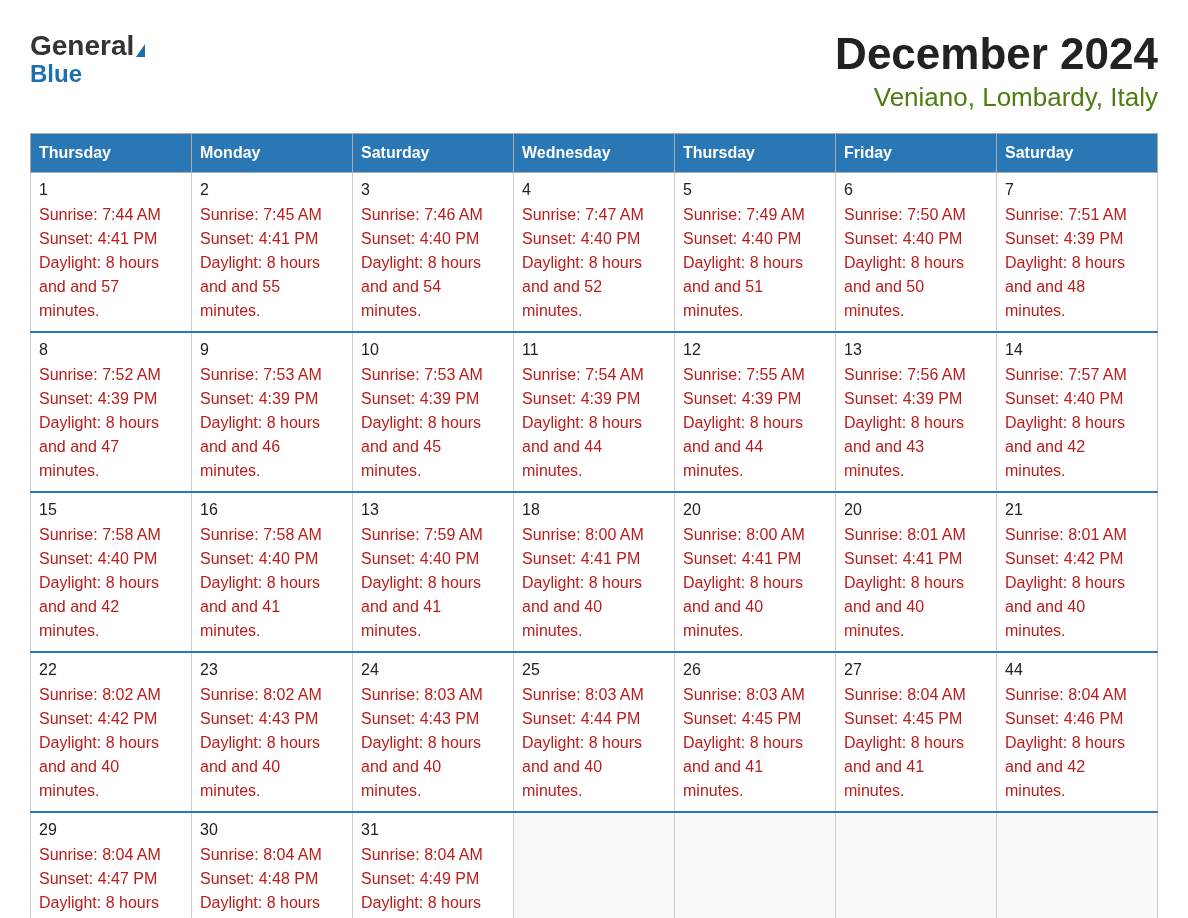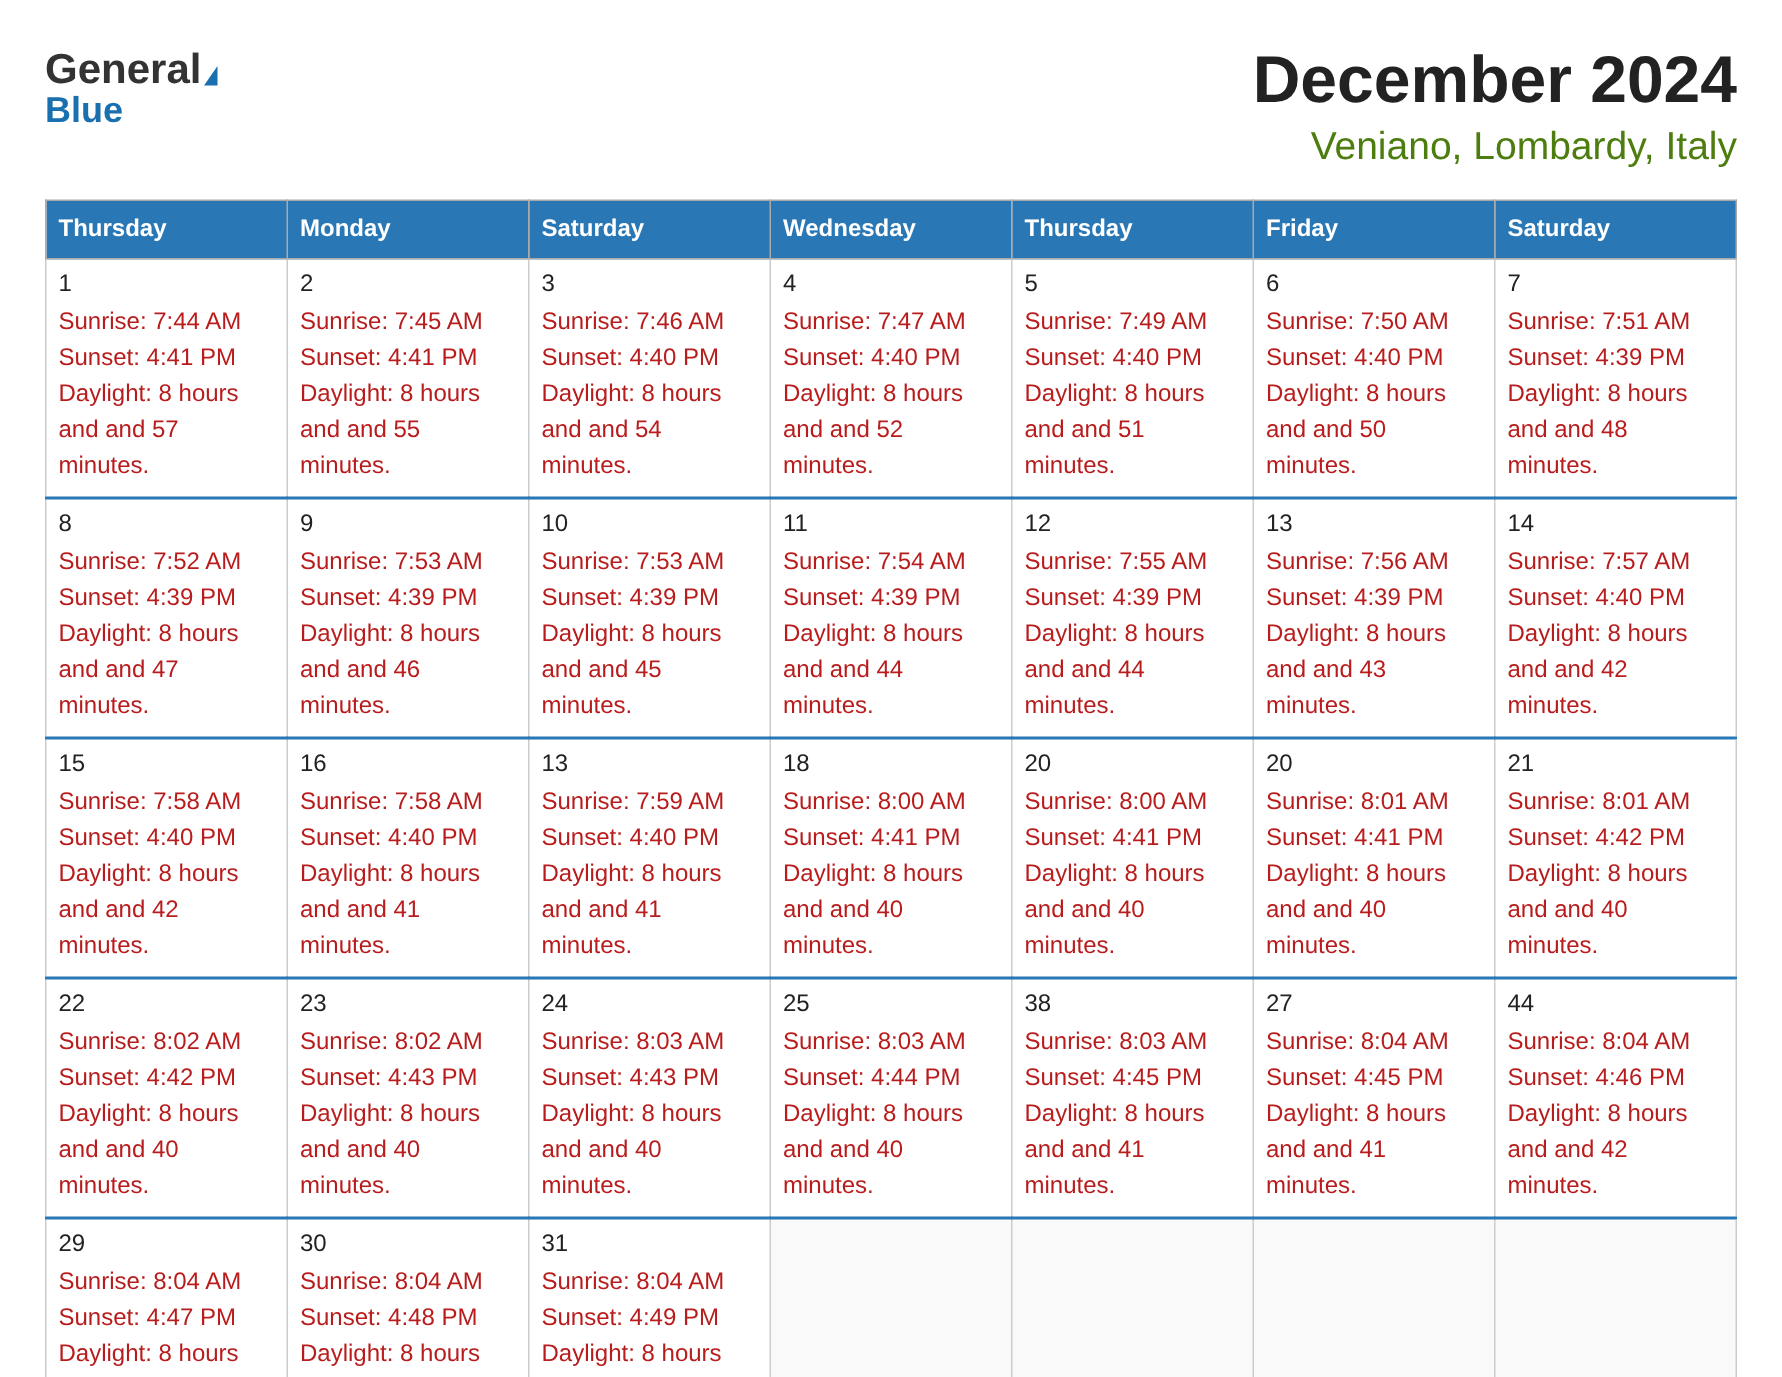--- a/index.html
+++ b/index.html
@@ -208,21 +208,21 @@
         </td>
         <td>
           <span class="day-number">24</span>
           <div class="day-info">Sunrise: 8:03 AM<br>Sunset: 4:43 PM<br>Daylight: 8 hours<br>and and 40 minutes.</div>
         </td>
         <td>
           <span class="day-number">25</span>
           <div class="day-info">Sunrise: 8:03 AM<br>Sunset: 4:44 PM<br>Daylight: 8 hours<br>and and 40 minutes.</div>
         </td>
         <td>
-          <span class="day-number">38</span>
+          <span class="day-number">26</span>
           <div class="day-info">Sunrise: 8:03 AM<br>Sunset: 4:45 PM<br>Daylight: 8 hours<br>and and 41 minutes.</div>
         </td>
         <td>
           <span class="day-number">27</span>
           <div class="day-info">Sunrise: 8:04 AM<br>Sunset: 4:45 PM<br>Daylight: 8 hours<br>and and 41 minutes.</div>
         </td>
         <td>
           <span class="day-number">44</span>
           <div class="day-info">Sunrise: 8:04 AM<br>Sunset: 4:46 PM<br>Daylight: 8 hours<br>and and 42 minutes.</div>
         </td>

